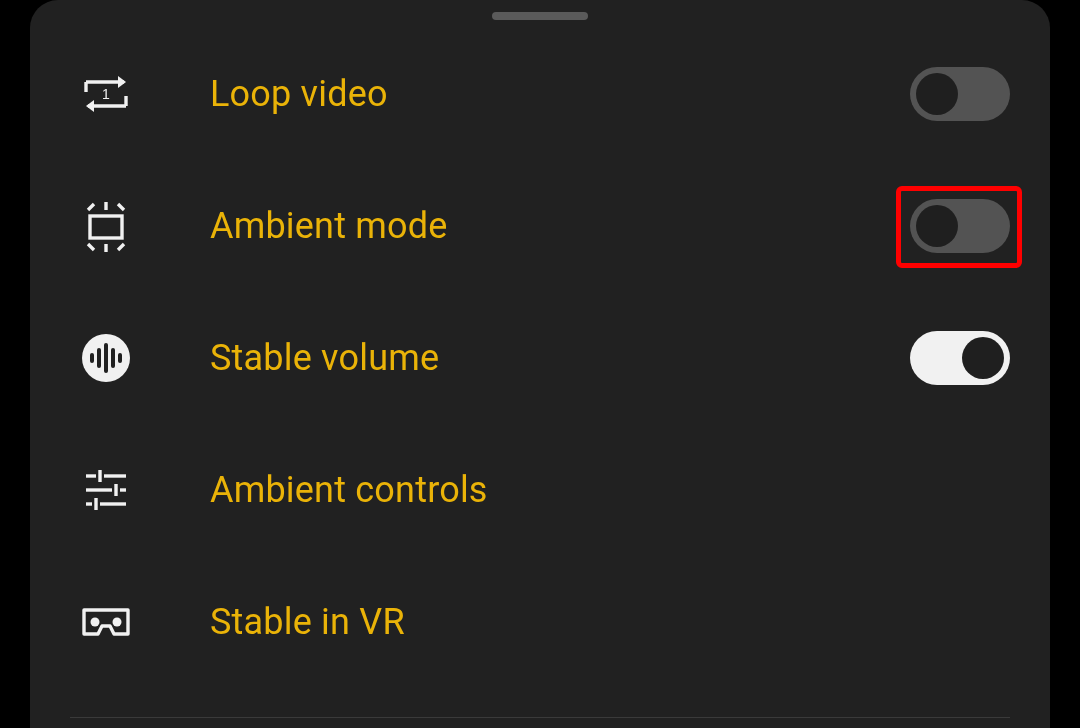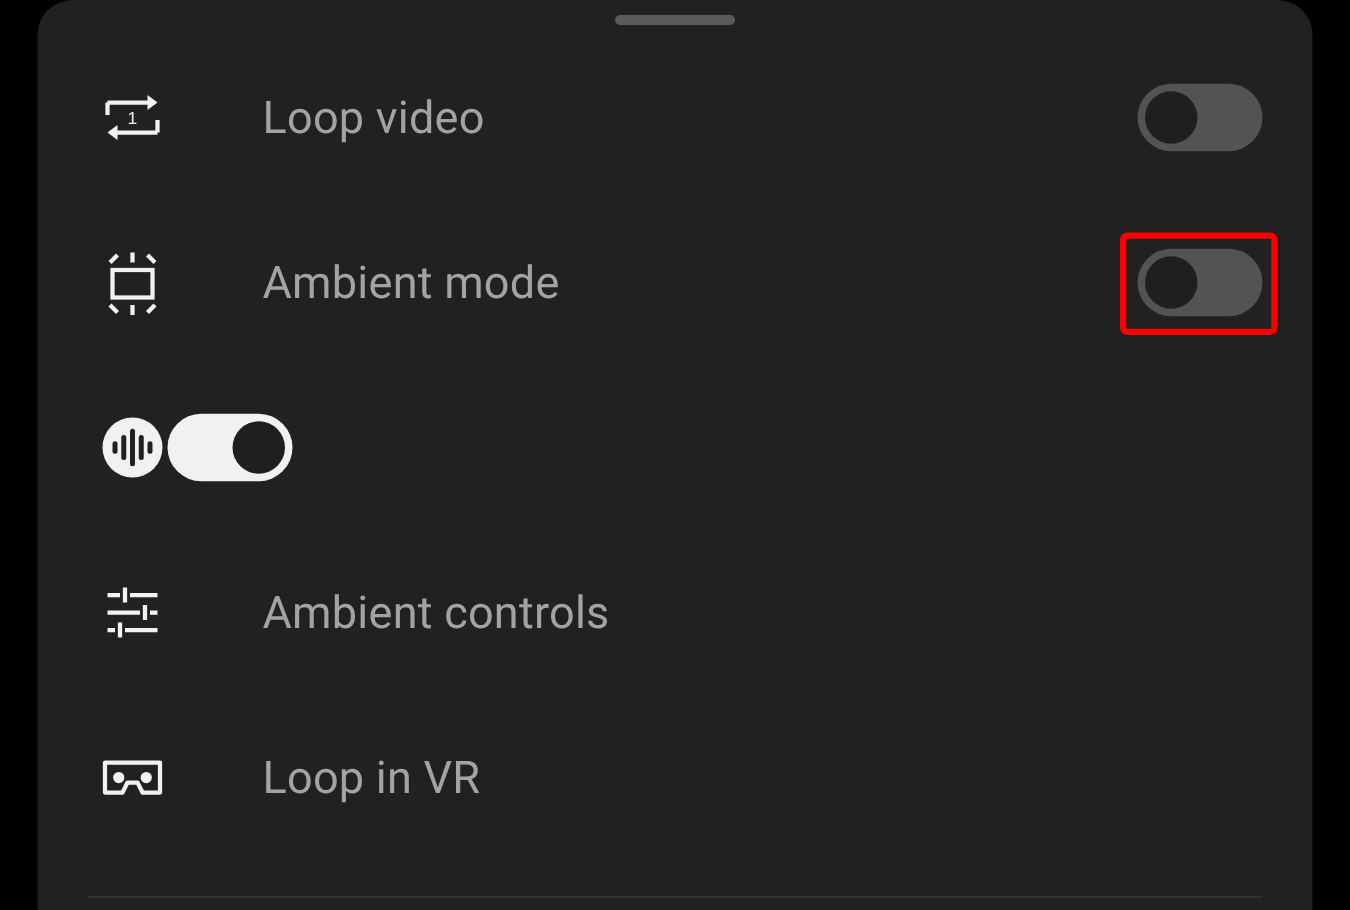--- a/index.html
+++ b/index.html
@@ -51,21 +51,21 @@
     flex: 0 0 56px;
     display: flex;
     align-items: center;
     justify-content: center;
   }
   .label {
     flex: 1 1 auto;
     margin-left: 76px;
     font-size: 36px;
     font-weight: 400;
-    color: #a3a3a3;
+    color: #eab308;
     letter-spacing: 0.2px;
   }
   .toggle {
     width: 100px;
     height: 54px;
     border-radius: 27px;
     position: relative;
     flex: 0 0 100px;
   }
   .toggle.off {
@@ -164,20 +164,21 @@
           <circle cx="25" cy="25" r="24" fill="#f1f1f1"></circle>
           <g stroke="#212121" stroke-width="4" stroke-linecap="round">
             <line x1="11" y1="22" x2="11" y2="28"></line>
             <line x1="18" y1="17" x2="18" y2="33"></line>
             <line x1="25" y1="12" x2="25" y2="38"></line>
             <line x1="32" y1="17" x2="32" y2="33"></line>
             <line x1="39" y1="22" x2="39" y2="28"></line>
           </g>
         </svg>
       </div>
+      <div class="label">Stable volume</div>
       <div class="toggle on">
         <div class="knob"></div>
       </div>
     </div>
 
     <div class="row">
       <div class="icon-slot">
         <svg width="56" height="56" viewBox="0 0 56 56">
           <g stroke="#f1f1f1" stroke-width="3.4" stroke-linecap="butt">
             <line x1="8" y1="14" x2="18" y2="14"></line>
@@ -198,19 +199,19 @@
     <div class="row">
       <div class="icon-slot">
         <svg width="56" height="56" viewBox="0 0 56 56">
           <g stroke="#f1f1f1" stroke-width="3.4" fill="none" stroke-linejoin="round">
             <path d="M6 16 H50 V40 H36 L32 32 H24 L20 40 H6 Z"></path>
           </g>
           <circle cx="17" cy="28" r="4.5" fill="#f1f1f1"></circle>
           <circle cx="39" cy="28" r="4.5" fill="#f1f1f1"></circle>
         </svg>
       </div>
-      <div class="label">Loop in VR</div>
+      <div class="label">Stable in VR</div>
     </div>
 
   </div>
 
   <div class="divider"></div>
 </div>
 
 </body></html>

